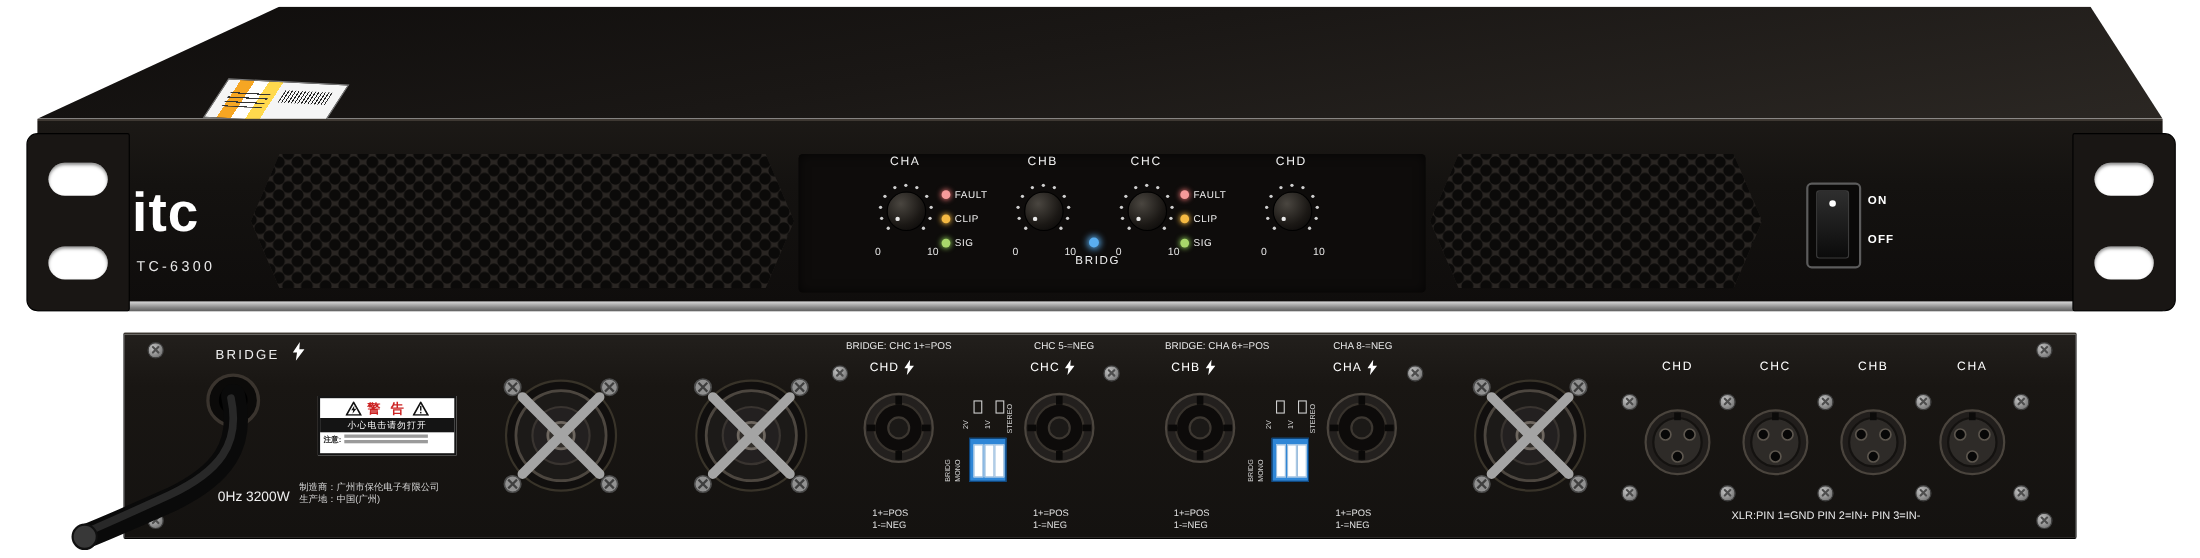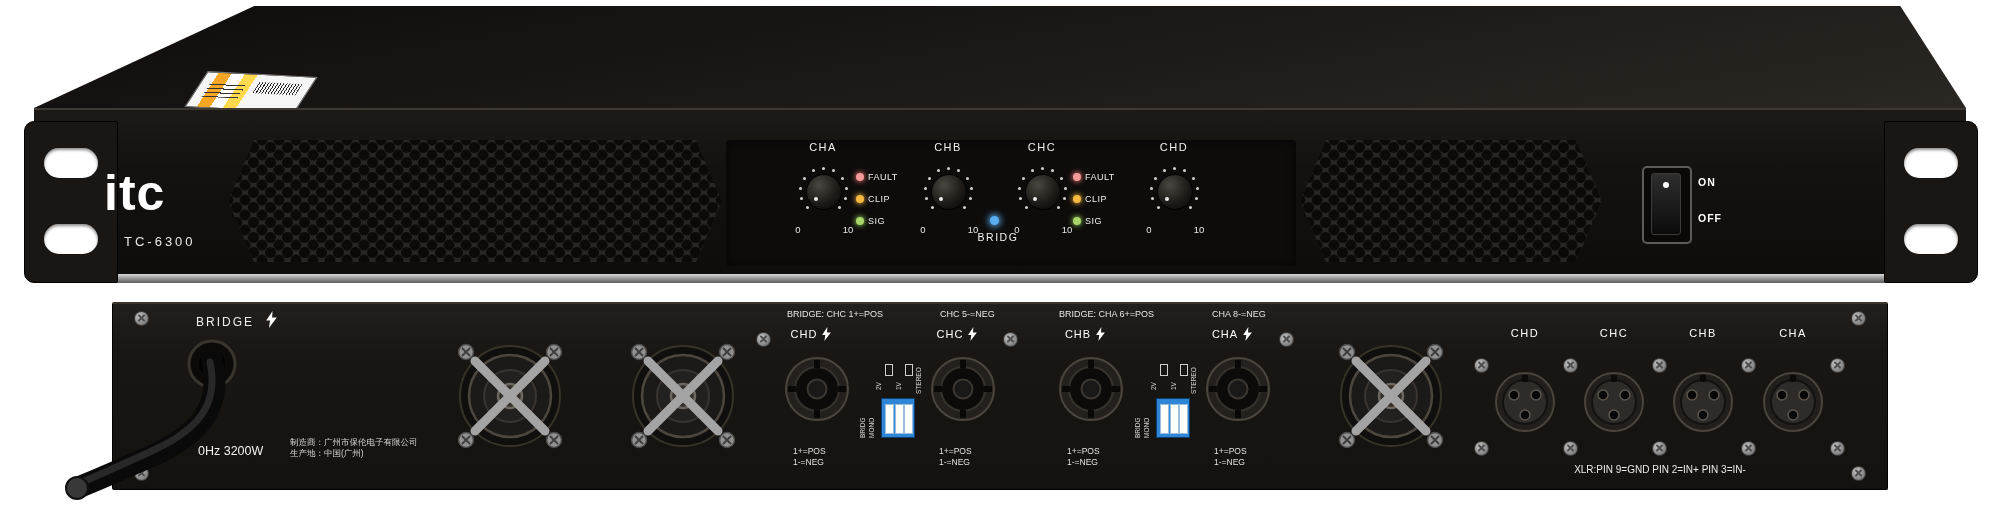--- a/index.html
+++ b/index.html
@@ -20,21 +20,21 @@
   .front-face{left:34px;top:108px;width:1932px;height:166px;
     background:linear-gradient(180deg,#1c1916 0%,#141210 35%,#0f0d0c 100%);
     border-top:2px solid #3e3832}
   .bottom-strip{left:34px;top:274px;width:1932px;height:9px;
     background:linear-gradient(180deg,#d9d9d9,#8a8a8a 60%,#5f5f5f)}
   .ear{top:121px;width:92px;height:160px;background:#191614;border:1px solid #000}
   .ear.left{left:24px;border-radius:10px 2px 2px 10px}
   .ear.right{left:1884px;border-radius:2px 10px 10px 2px}
   .ear-hole{position:absolute;left:19px;width:54px;height:30px;border-radius:15px;background:#fff;
     box-shadow:inset 0 2px 3px rgba(0,0,0,.45)}
-  .brand{left:104px;top:168px;font-size:50px;font-weight:bold;color:#fff;letter-spacing:1px;line-height:1}
+  .brand{left:120px;top:168px;font-size:50px;font-weight:bold;color:#fff;letter-spacing:1px;line-height:1}
   .model{left:124px;top:234px;font-size:13px;letter-spacing:3px;color:#e8e8e8}
   .grille{top:140px;height:122px;background-color:#2a2623;
     background-image:radial-gradient(circle,#0b0a09 5px,transparent 5.8px),radial-gradient(circle,#0b0a09 5px,transparent 5.8px);
     background-size:17px 15px;background-position:0 0,8.5px 7.5px;
     clip-path:polygon(26px 0,calc(100% - 26px) 0,100% 50%,calc(100% - 26px) 100%,26px 100%,0 50%)}
   .grille.gl{left:228px;width:494px}
   .grille.gr{left:1300px;width:302px}
   .control-panel{left:726px;top:140px;width:570px;height:126px;background:#0e0c0b;border-radius:4px;
     box-shadow:inset 0 0 10px rgba(0,0,0,.7)}
   .channel{position:absolute;top:141px;width:68px;height:100px}
@@ -61,32 +61,32 @@
   .rocker{position:absolute;left:7px;top:5px;width:28px;height:60px;border-radius:3px;border:1px solid #3c3c3c;
     background:linear-gradient(180deg,#2e2e2e,#0b0b0b)}
   .rocker-dot{position:absolute;left:11px;top:8px;width:6px;height:6px;border-radius:50%;background:#fff}
   .sw-label{position:absolute;left:1698px;font-size:10.5px;font-weight:bold;letter-spacing:1px;color:#fff}
 
   
   .rear-panel{left:112px;top:302px;width:1774px;height:185px;border:1px solid #000;border-radius:2px;
     background:linear-gradient(180deg,#221f1c 0%,#191613 25%,#141210 100%);border-top:2px solid #3a352f}
   .caution{left:196px;top:315px;font-size:12px;letter-spacing:2px;color:#eee}
   .rating{left:198px;top:444px;font-size:12.5px;color:#f0f0f0;z-index:3}
-  .maker{left:290px;top:437px;font-size:8.5px;line-height:11px;color:#d5d5d5;z-index:3}
+  .maker{left:272px;top:437px;font-size:8.5px;line-height:11px;color:#d5d5d5;z-index:3}
   .warn-label{left:289px;top:360px;width:122px;height:50px;background:#fff;border:2px solid #141414;z-index:3}
   .wn-r1{height:18px;display:flex;align-items:center;justify-content:center;gap:5px}
   .wn-title{color:#cc2222;font-size:12px;font-weight:bold;letter-spacing:3px}
   .wn-r2{height:13px;background:#141414;color:#fff;font-size:8px;letter-spacing:1px;line-height:13px;text-align:center}
   .wn-r3{display:flex;padding:2px 3px;gap:3px}
   .wn-note{font-size:7px;font-weight:bold;color:#222}
   .wn-lines i{display:block;width:76px;height:2.5px;background:#9a9a9a;margin-bottom:2.5px}
   .bridge-txt{position:absolute;top:309px;font-size:9px;color:#e6e6e6;z-index:2}
   .spk-label{position:absolute;top:327px;width:84px;display:flex;align-items:center;justify-content:center;gap:5px;z-index:2}
   .spk-label span{font-size:11px;letter-spacing:1px;color:#fff}
-  .posneg{position:absolute;top:446px;font-size:8.5px;line-height:11px;color:#e0e0e0;z-index:2}
+  .posneg{position:absolute;top:461px;font-size:8.5px;line-height:11px;color:#e0e0e0;z-index:2}
   .xlr-label{position:absolute;top:327px;width:64px;text-align:center;font-size:11px;letter-spacing:1.5px;color:#fff;z-index:2}
   .xlr-note{left:1495px;top:464px;width:330px;text-align:center;font-size:10px;color:#ebebeb;z-index:2}
   .dipgrp{position:absolute;top:360px;width:76px;height:80px;z-index:2}
   .vlabel{position:absolute;writing-mode:vertical-rl;transform:rotate(180deg);font-size:6.5px;color:#d6d6d6}
   .dipbox{position:absolute;width:6px;height:10px;border:1px solid #cfcfcf}
   .dipblue{position:absolute;left:24px;top:38px;width:32px;height:38px;background:#2f86d6;border:1px solid #0b3f73}
   .diptog{position:absolute;top:5px;width:7px;height:28px;background:#fff;border:1px solid #9cbede}
   .screw{position:absolute;width:13px;height:13px;border-radius:50%;border:1px solid #3f3f3f;z-index:4;
     background:radial-gradient(circle at 35% 35%,#c4c4c4,#7a7a7a 75%)}
   .screw:before,.screw:after{content:"";position:absolute;left:1.5px;top:5px;width:9px;height:2px;background:#4e4e4e;border-radius:1px}
@@ -197,20 +197,42 @@
     </svg>
 
   <svg class="abs cordsvg" width="270" height="190" viewBox="0 0 270 190">
     <circle cx="192" cy="44" r="23" fill="#0b0a09" stroke="#3a342e" stroke-width="3"></circle>
     <circle cx="192" cy="44" r="13" fill="#000"></circle>
     <path d="M 192 40 C 202 85, 182 112, 136 134 C 100 150, 72 162, 57 168" fill="none" stroke="#0a0a0a" stroke-width="22" stroke-linecap="round"></path>
     <path d="M 190 42 C 199 84, 179 109, 134 130 C 99 146, 72 158, 58 164" fill="none" stroke="#2f2f2f" stroke-width="7" stroke-linecap="round" opacity="0.8"></path>
     <circle cx="57" cy="168" r="11" fill="#383838" stroke="#101010" stroke-width="2"></circle>
   </svg>
 
+  <div class="abs warn-label">
+    <div class="wn-r1">
+      <svg width="15" height="13" viewBox="0 0 20 18">
+          <polygon points="10,1 19,17 1,17" fill="#fff" stroke="#111" stroke-width="2"></polygon>
+          <polygon points="11,5 7,11 9.5,11 8.5,15.5 13.5,9 10.5,9" fill="#111"></polygon>
+        </svg>
+      <span class="wn-title">警 告</span>
+      <svg width="15" height="13" viewBox="0 0 20 18">
+          <polygon points="10,1 19,17 1,17" fill="#fff" stroke="#111" stroke-width="2"></polygon>
+          <rect x="9.1" y="5.5" width="1.8" height="6" fill="#111"></rect>
+          <rect x="9.1" y="13" width="1.8" height="2" fill="#111"></rect>
+        </svg>
+    </div>
+    <div class="wn-r2">小心电击请勿打开</div>
+    <div class="wn-r3">
+      <span class="wn-note">注意:</span>
+      <span class="wn-lines">
+          <i></i>
+          <i></i>
+        </span>
+    </div>
+  </div>
 
   <div class="abs maker">
     <div>制造商：广州市保伦电子有限公司</div>
     <div>生产地：中国(广州)</div>
   </div>
   <div class="abs rating">0Hz 3200W</div>
 
   <svg class="abs" style="left:446px;top:332px;z-index:2" width="128" height="128" viewBox="0 0 128 128">
     <circle cx="64" cy="64" r="50" fill="#110f0e" stroke="#383329" stroke-width="2"></circle>
       <circle cx="64" cy="64" r="41" fill="#1c1a18" stroke="#4c463f" stroke-width="2.5"></circle>
@@ -271,21 +293,21 @@
         <line x1="112" y1="16" x2="104" y2="24" stroke="#3f3f3f" stroke-width="2"></line>
     <circle cx="20" cy="108" r="7.5" fill="#919191" stroke="#4b4b4b" stroke-width="1.5"></circle>
         <line x1="16" y1="104" x2="24" y2="112" stroke="#3f3f3f" stroke-width="2"></line>
         <line x1="24" y1="104" x2="16" y2="112" stroke="#3f3f3f" stroke-width="2"></line>
     <circle cx="108" cy="108" r="7.5" fill="#919191" stroke="#4b4b4b" stroke-width="1.5"></circle>
         <line x1="104" y1="104" x2="112" y2="112" stroke="#3f3f3f" stroke-width="2"></line>
         <line x1="112" y1="104" x2="104" y2="112" stroke="#3f3f3f" stroke-width="2"></line>
       </g>
   </svg>
 
-  <div class="bridge-txt" style="left:787px">BRIDGE: CHC 1+=POS</div>
+  <div class="bridge-txt" style="left:769px">BRIDGE: CHC 1+=POS</div>
   <div class="bridge-txt" style="left:940px">CHC 5-=NEG</div>
   <div class="bridge-txt" style="left:1059px">BRIDGE: CHA 6+=POS</div>
   <div class="bridge-txt" style="left:1212px">CHA 8-=NEG</div>
 
   <div class="spk-label" style="left:769px">
       <span>CHD</span>
       <svg width="9" height="14" viewBox="0 0 10 16">
         <polygon points="6,0 0,9 3.6,9 2.6,16 10,6.2 5.6,6.2" fill="#fff"></polygon>
       </svg>
     </div>
@@ -422,21 +444,21 @@
     </svg>
   <svg class="abs" style="left:1753px;top:362px;z-index:2" width="80" height="80" viewBox="0 0 80 80">
       <circle cx="40" cy="40" r="29" fill="#211e1c" stroke="#4a443d" stroke-width="2"></circle>
       <circle cx="40" cy="40" r="22" fill="#2e2b28" stroke="#141210" stroke-width="2"></circle>
       <rect x="37" y="13" width="6" height="7" fill="#0c0b0a"></rect>
       <circle cx="29" cy="33" r="5" fill="#070707" stroke="#5c564e" stroke-width="1.5"></circle>
       <circle cx="51" cy="33" r="5" fill="#070707" stroke="#5c564e" stroke-width="1.5"></circle>
       <circle cx="40" cy="53" r="5" fill="#070707" stroke="#5c564e" stroke-width="1.5"></circle>
     </svg>
 
-  <div class="abs xlr-note">XLR:PIN 9=GND PIN 2=IN+ PIN 3=IN-</div>
+  <div class="abs xlr-note">XLR:PIN 1=GND PIN 2=IN+ PIN 3=IN-</div>
 
   <i class="screw" style="left:134px;top:311px"></i>
   <i class="screw" style="left:1851px;top:311px"></i>
   <i class="screw" style="left:134px;top:466px"></i>
   <i class="screw" style="left:1851px;top:466px"></i>
   <i class="screw" style="left:756px;top:332px"></i>
   <i class="screw" style="left:1003px;top:332px"></i>
   <i class="screw" style="left:1279px;top:332px"></i>
   <i class="screw" style="left:1474px;top:358px"></i>
   <i class="screw" style="left:1563px;top:358px"></i>

